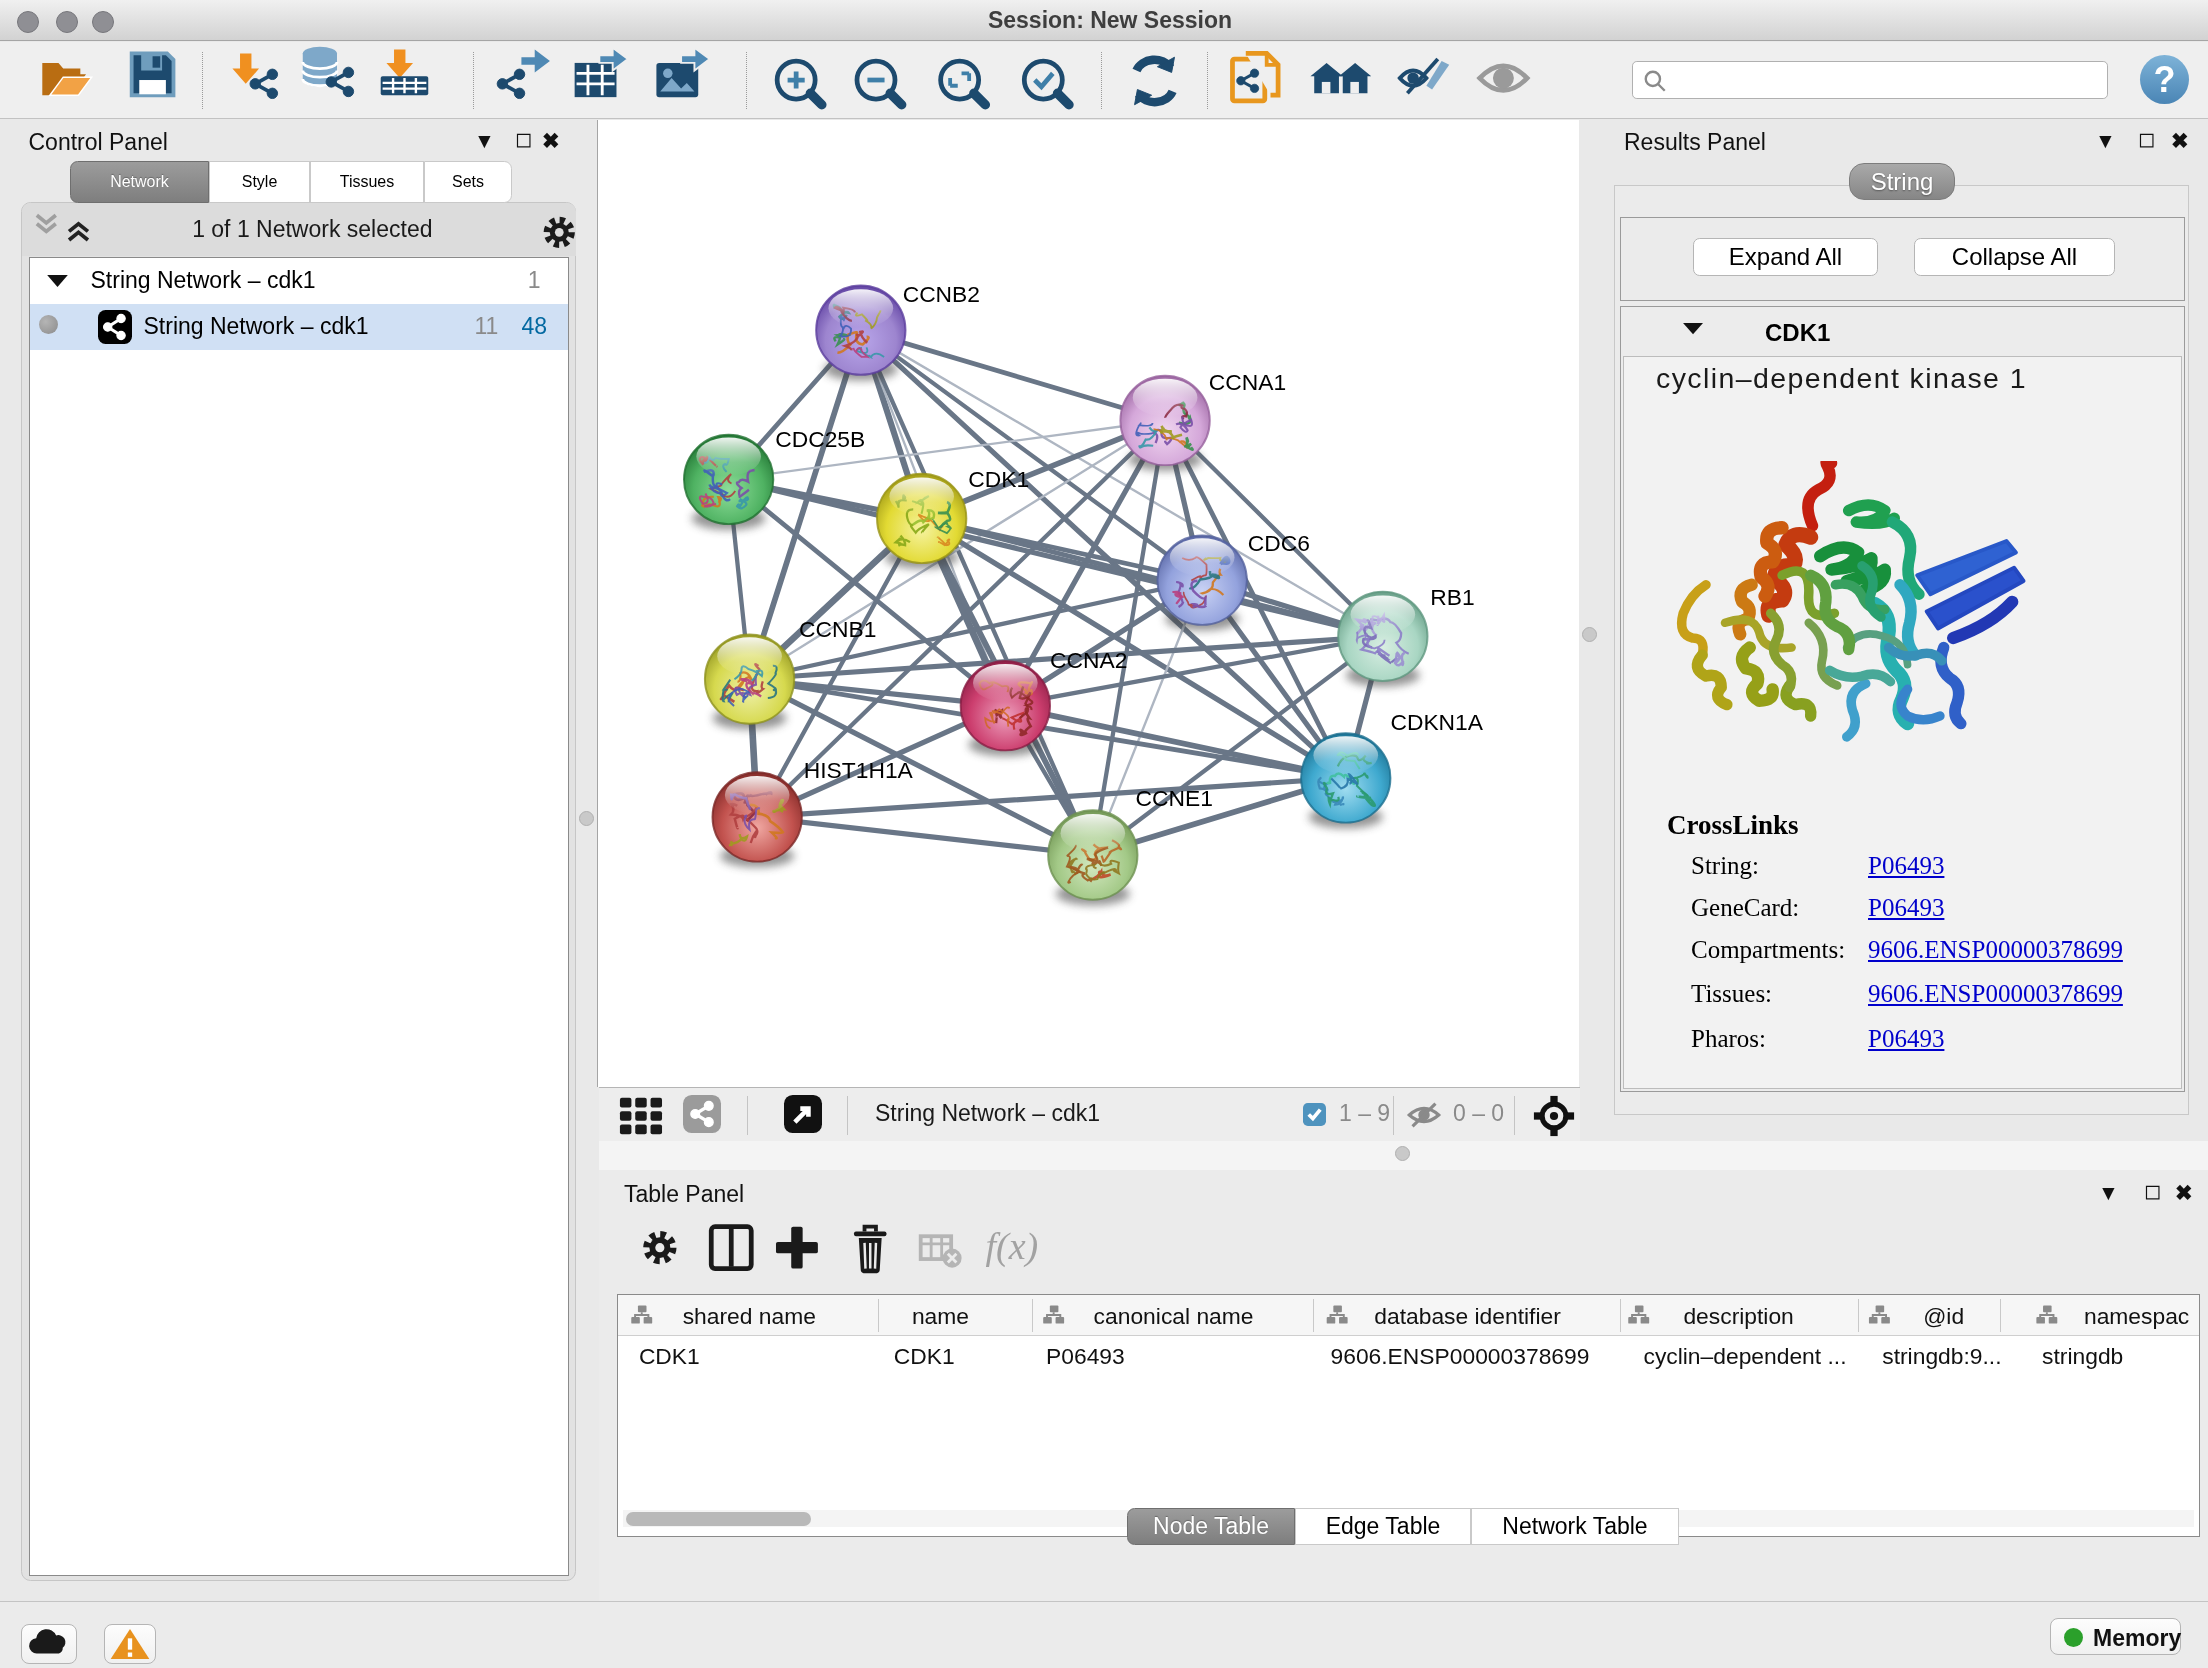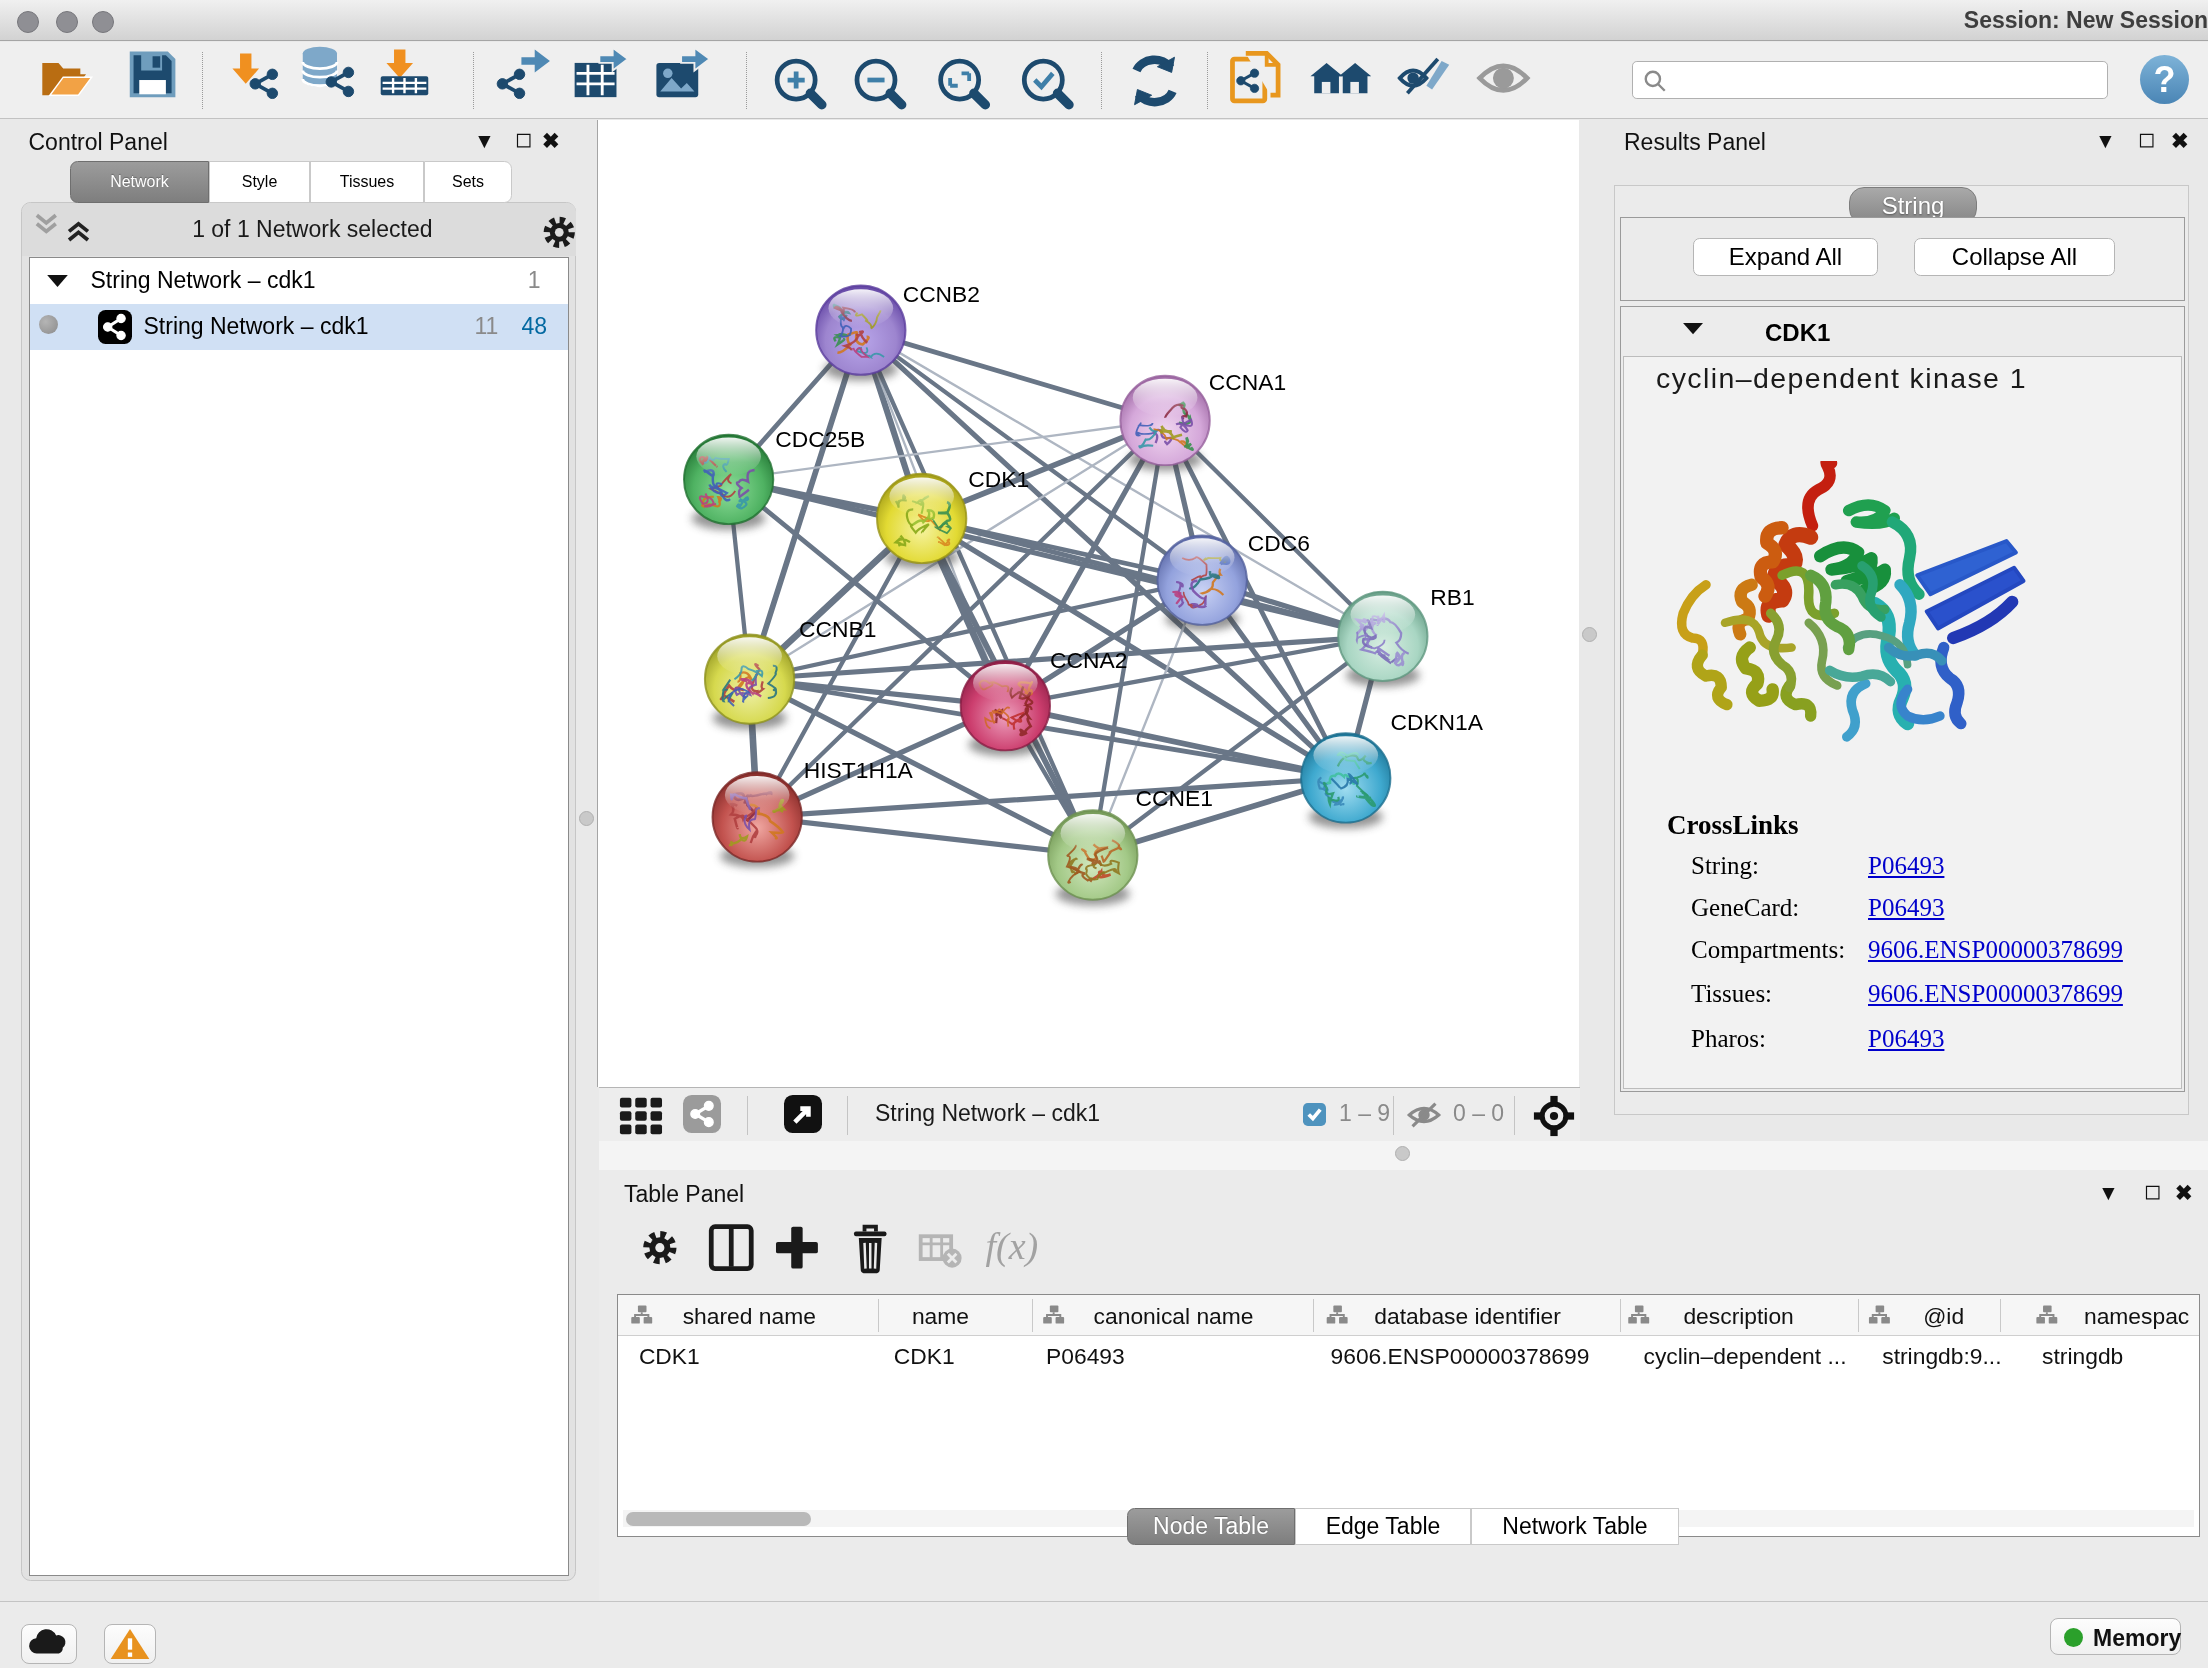--- a/index.html
+++ b/index.html
@@ -3,21 +3,21 @@
 <meta charset="utf-8">
 <style>
   * { margin:0; padding:0; box-sizing:border-box; }
   html,body { width:2208px; height:1668px; overflow:hidden; background:#e9e9e9;
     font-family:"Liberation Sans", sans-serif; }
   
   #titlebar { position:absolute; left:0; top:0; width:2208px; height:41px;
     background:linear-gradient(#f0f0f0,#d2d2d2); border-bottom:1px solid #a5a5a5; }
   .tl { position:absolute; top:10.5px; width:22px; height:22px; border-radius:50%;
     background:#8f8f94; border:1px solid #77777c; }
-  #wtitle { position:absolute; top:6.7px; left:0; width:2208px; text-align:right;
+  #wtitle { position:absolute; top:6.7px; left:0; width:2208px; text-align:center;
     font-size:23px; font-weight:bold; color:#3e3e3e;padding-left:12px; }
   
   #toolbar { position:absolute; left:0; top:42px; width:2208px; height:77px;
     background:#efefef; border-bottom:1px solid #c2c2c2; }
   .tsep { position:absolute; top:9.5px; height:57px; width:0;
     border-left:1.9px dotted #9a9a9a; }
   #searchbox { position:absolute; left:1632px; top:19px; width:476px; height:38px;
     background:#fff; border:1px solid #b0b0b0; border-radius:4.8px; }
   
   #cp-title { position:absolute; left:28.5px; top:129px; font-size:23px; color:#111; }
@@ -39,24 +39,24 @@
   
   #netcanvas { position:absolute; left:597px; top:120px; width:982px; height:967px;
     background:#fff; border-left:1.9px solid #a5a5a5; }
   #netbar { position:absolute; left:599px; top:1087px; width:981px; height:54px;
     background:#ededed; border-top:1px solid #b5b5b5; }
   .nbsep { position:absolute; top:7.6px; height:39px; width:0; border-left:1px solid #c4c4c4; }
   
   #rp-title { position:absolute; left:1624px; top:129px; font-size:23px; color:#111; }
   #rp-outer { position:absolute; left:1614px; top:185px; width:575px; height:930px;
     background:#ebebeb; border:1px solid #c8c8c8; }
-  #rp-stringtab { position:absolute; left:1849px; top:163px; width:128px; height:37px;
+  #rp-stringtab { position:absolute; left:1849px; top:163px; width:106px; height:37px;
     background:linear-gradient(#a9a9a9,#868686); border:1px solid #7d7d7d;
     border-radius:15px; color:#fff; font-size:24px; text-align:center; line-height:35px;
-    text-shadow:0 1px 1.9px rgba(0,0,0,0.4);margin-top:24px; }
+    text-shadow:0 1px 1.9px rgba(0,0,0,0.4); }
   #rp-ecbox { position:absolute; left:1620px; top:217px; width:565px; height:84px;
     background:#ebebeb; border:1px solid #9a9a9a; }
   .rp-btn { position:absolute; top:238px; height:38px; background:#fff;
     border:1px solid #b5b5b5; border-radius:6.7px; font-size:24px; text-align:center;
     line-height:36px; color:#000; }
   #rp-cdkbox { position:absolute; left:1620px; top:306px; width:565px; height:786px;
     background:#ececec; border:1px solid #9a9a9a; }
   #rp-cdkcontent { position:absolute; left:1623px; top:356px; width:559px; height:733px;
     background:#f2f2f2; border:1px solid #bcbcbc; }
   .serif { font-family:"Liberation Serif", serif; }

